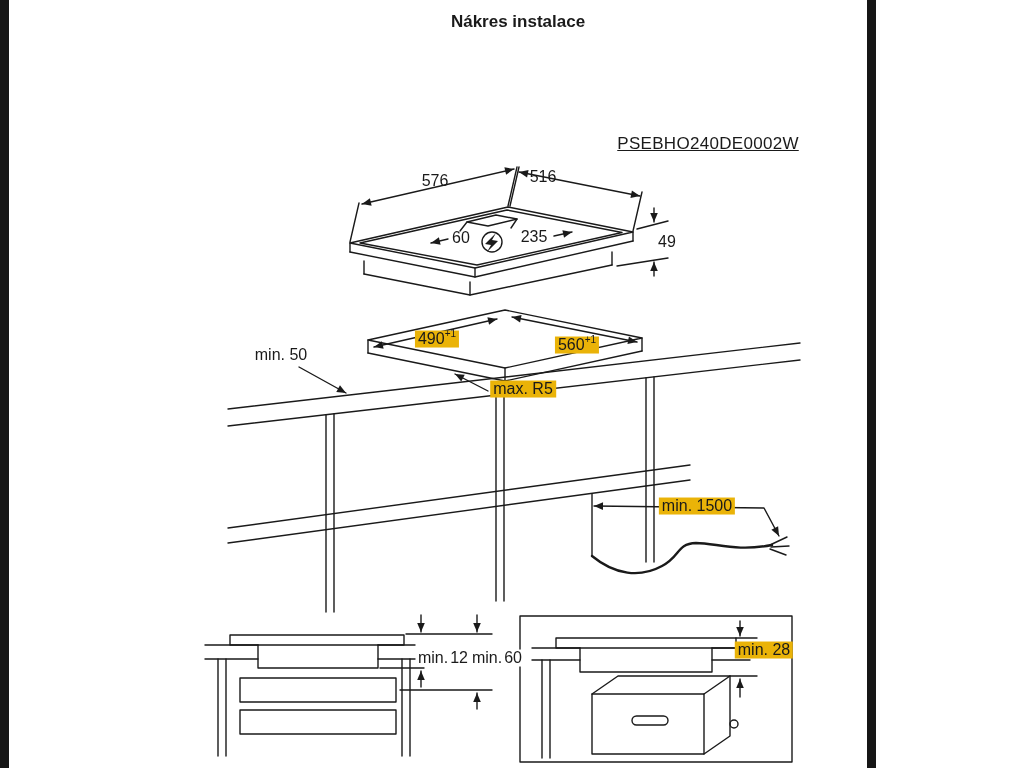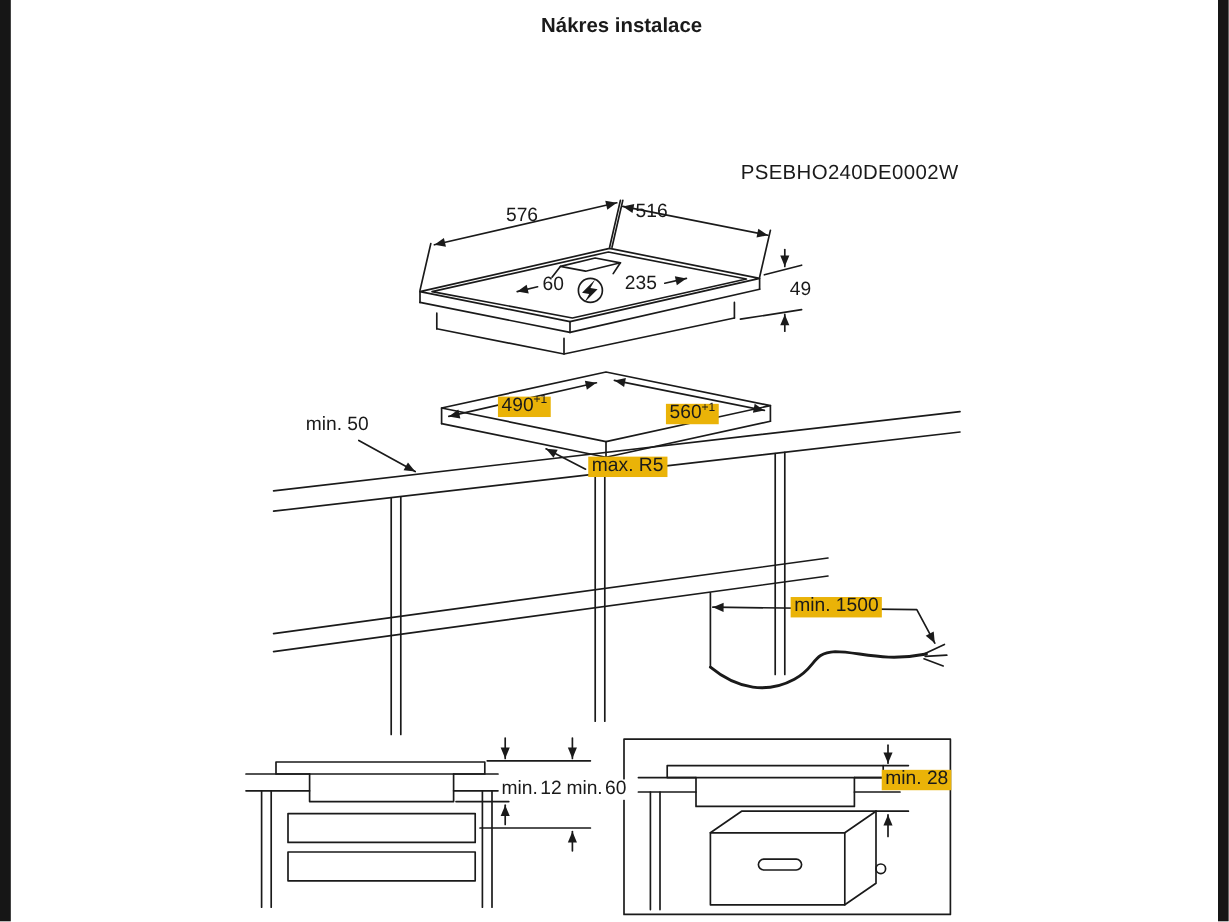--- a/index.html
+++ b/index.html
@@ -1,18 +1,18 @@
 <!DOCTYPE html>
 <html><head>
 <meta charset="utf-8">
 <style>
   * { margin:0; padding:0; box-sizing:border-box; }
   html,body { width:1024px; height:768px; background:#ffffff; overflow:hidden;
               font-family:"Liberation Sans", sans-serif; color:#1a1a1a; }
-  .stage { position:relative; width:1024px; height:768px; background:#ffffff; }
+  .stage { position:relative; width:876px; height:768px; background:#ffffff; }
   svg.draw { position:absolute; left:0; top:0; }
   .edgebar { position:absolute; top:0; width:9px; height:768px; background:#161616; }
   .edgebar.left { left:0; }
   .edgebar.right { right:0; }
   .lbl { position:absolute; transform:translate(-50%,-50%); font-size:16px;
          line-height:1.06; white-space:nowrap; text-align:center; }
   .lbl.bg { background:#eab308; padding:0 3px; }
   .title { font-weight:bold; font-size:17px; }
   .model { font-size:17px; letter-spacing:0.3px; }
   .col { display:flex; flex-direction:row; gap:2px; background:#ffffff; padding:0 2px; }
@@ -112,21 +112,21 @@
         <circle cx="734" cy="724" r="4"></circle>
         <path d="M736,638 L757,638 M730,676 L757,676"></path>
         <path d="M740,621 L740,636" marker-end="url(#arr)"></path>
         <path d="M740,697 L740,679" marker-end="url(#arr)"></path>
       </g>
 
     </g>
   </svg>
 
   <div class="lbl title" style="left:518px; top:22px;">Nákres instalace</div>
-  <div class="lbl model" style="left:708px; top:144px;">PSEBHO240DE0002W</div>
+  <div class="lbl model" style="left:708px; top:144px;text-decoration:underline;">PSEBHO240DE0002W</div>
 
   <div class="lbl" style="left:435px; top:181px;text-align:center;">576</div>
   <div class="lbl" style="left:543px; top:177px;">516</div>
   <div class="lbl" style="left:667px; top:242px;">49</div>
   <div class="lbl" style="left:461px; top:238px;">60</div>
   <div class="lbl" style="left:534px; top:237px;">235</div>
 
   <div class="lbl bg" style="left:437px; top:339px;"><span>490</span><sup>+1</sup></div>
   <div class="lbl bg" style="left:577px; top:345px;"><span>560</span><sup>+1</sup></div>
   <div class="lbl bg" style="left:523px; top:389px;">max. R5</div>

